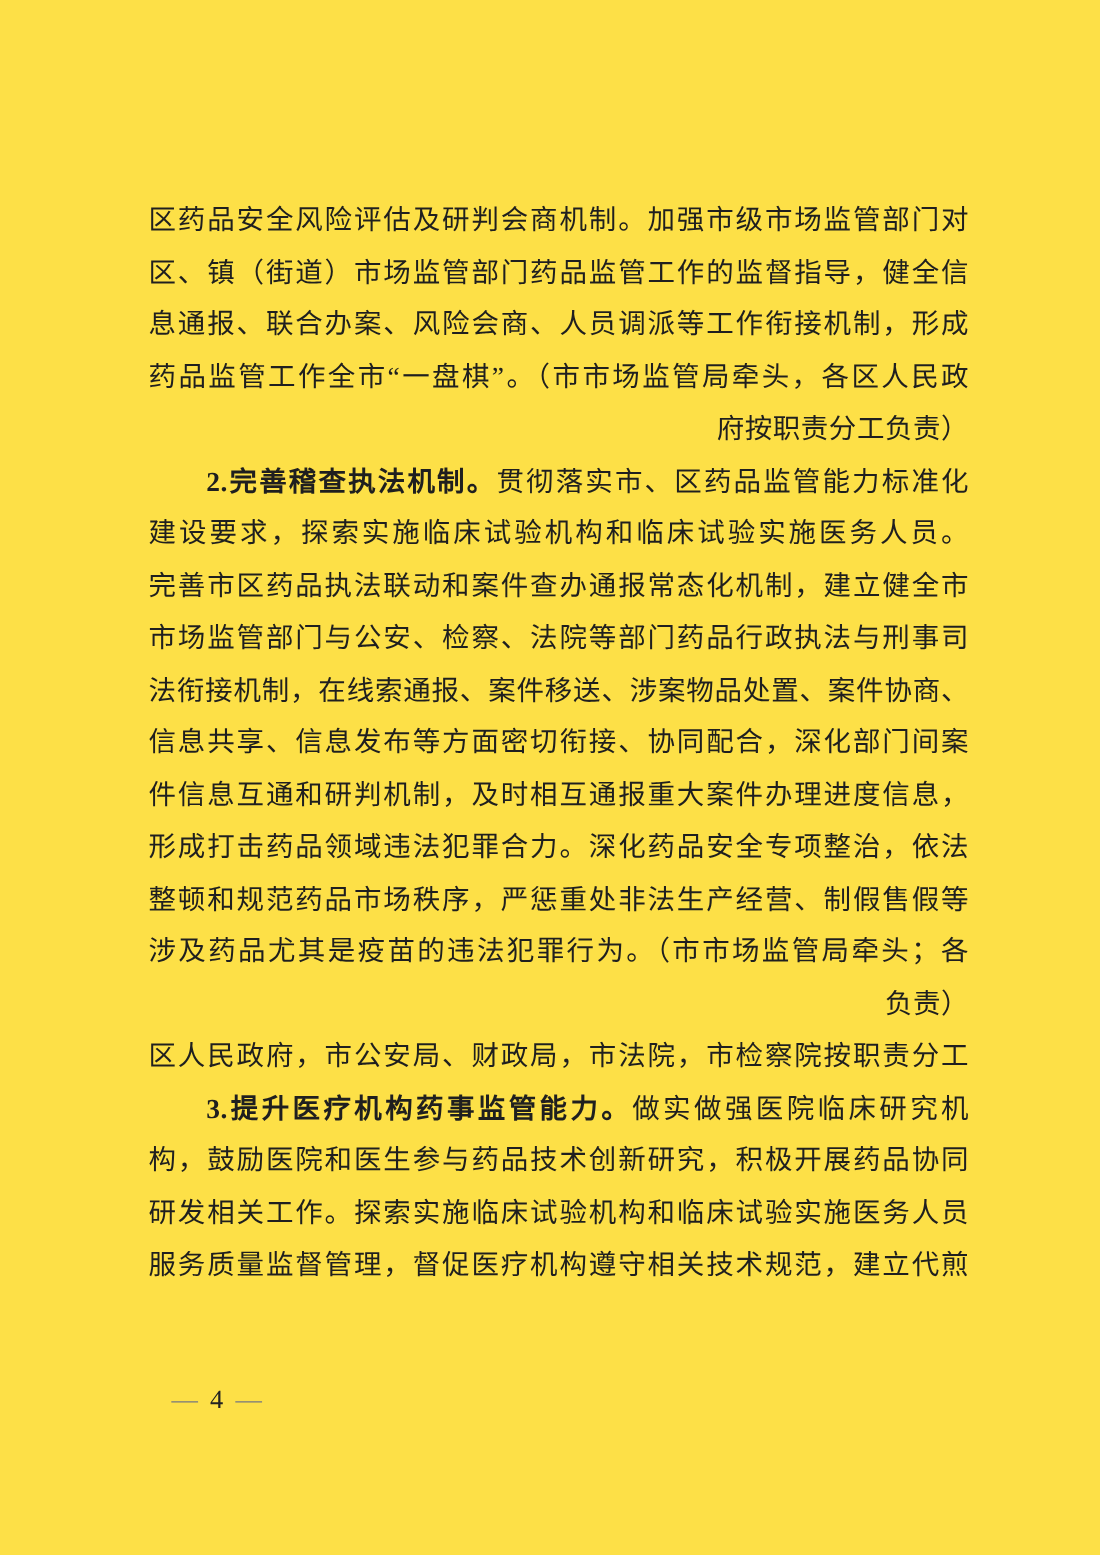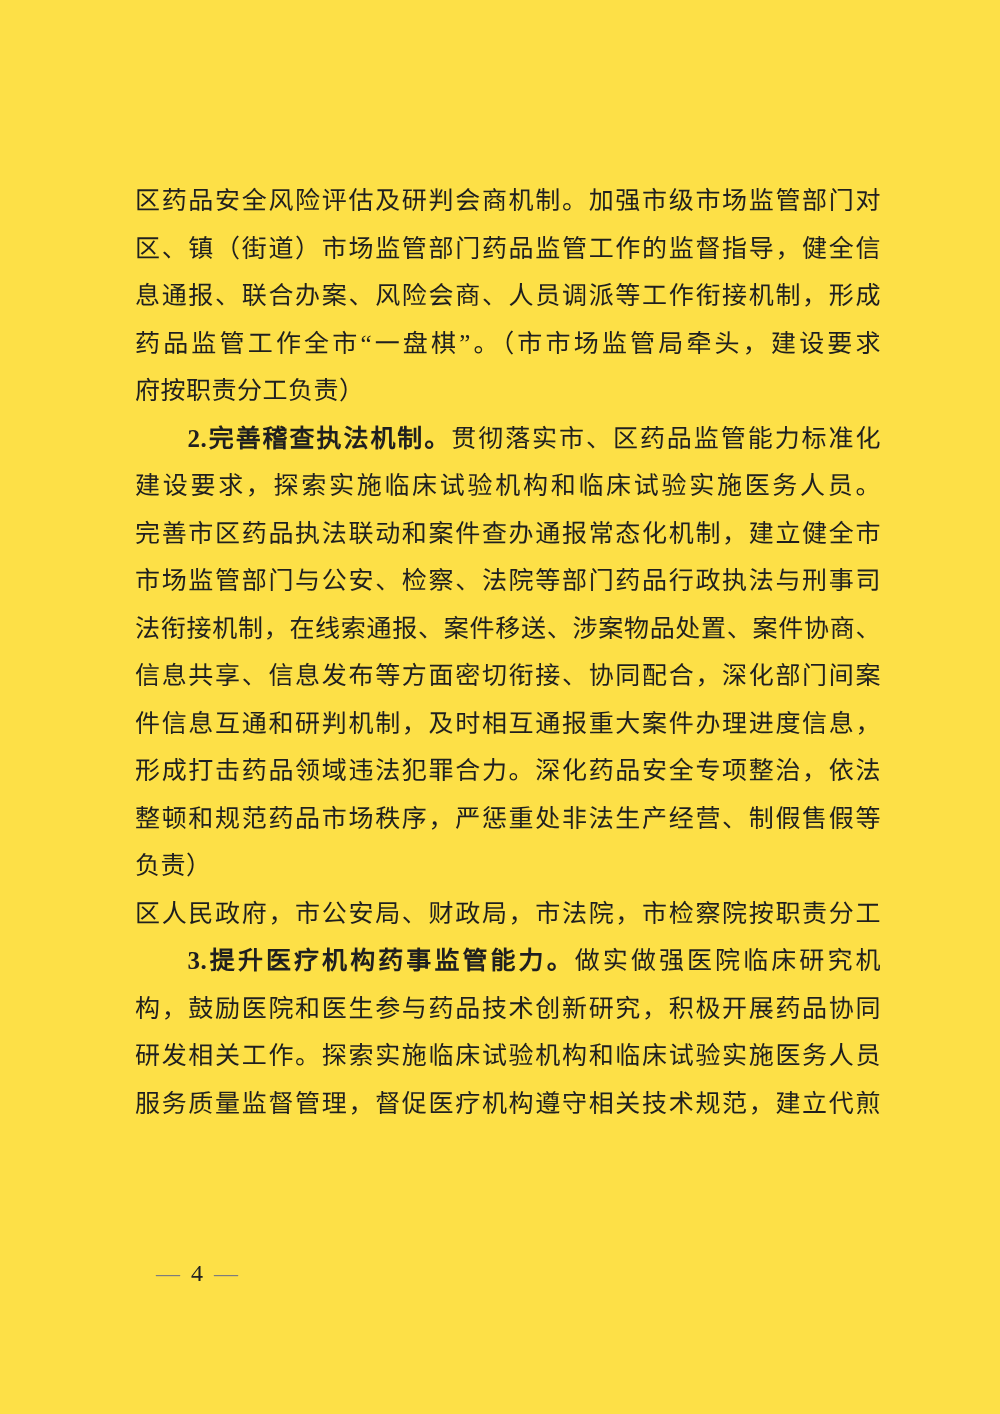--- a/index.html
+++ b/index.html
@@ -20,21 +20,21 @@
     left: 135px;
     top: 177px;
     width: 746px;
     color: #1f1f1f;
   }
   .line {
     height: 47.5px;
     line-height: 47.5px;
     font-size: 25px;
     letter-spacing: 0.5px;
-    text-align: left;
+    text-align: right;
     white-space: nowrap;
   }
   .line.just {
     white-space: normal;
     text-align: justify;
     text-align-last: justify;
     text-justify: inter-character;
   }
   .line.indent { text-indent: 2.1em; }
   .seg-normal { font-weight: normal; }
@@ -51,31 +51,32 @@
   .footer .pnum { margin: 0 11px; color: #222222; }
 </style>
 </head>
 <body>
 
 <div class="page">
   <div class="text-block" id="text-block">
       <div class="line just"><span class="seg-normal">区药品安全风险评估及研判会商机制。加强市级市场监管部门对</span></div>
       <div class="line just"><span class="seg-normal">区、镇（街道）市场监管部门药品监管工作的监督指导，健全信</span></div>
       <div class="line just"><span class="seg-normal">息通报、联合办案、风险会商、人员调派等工作衔接机制，形成</span></div>
-      <div class="line just"><span class="seg-normal">药品监管工作全市“一盘棋”。（市市场监管局牵头，建设要求</span></div>
+      <div class="line just"><span class="seg-normal">药品监管工作全市“一盘棋”。（市市场监管局牵头，各区人民政</span></div>
       <div class="line"><span class="seg-normal">府按职责分工负责）</span></div>
       <div class="line just indent"><span class="seg-heading">2.完善稽查执法机制。</span><span class="seg-normal">贯彻落实市、区药品监管能力标准化</span></div>
       <div class="line just"><span class="seg-normal">建设要求，探索实施临床试验机构和临床试验实施医务人员。</span></div>
       <div class="line just"><span class="seg-normal">完善市区药品执法联动和案件查办通报常态化机制，建立健全市</span></div>
       <div class="line just"><span class="seg-normal">市场监管部门与公安、检察、法院等部门药品行政执法与刑事司</span></div>
       <div class="line just"><span class="seg-normal">法衔接机制，在线索通报、案件移送、涉案物品处置、案件协商、</span></div>
       <div class="line just"><span class="seg-normal">信息共享、信息发布等方面密切衔接、协同配合，深化部门间案</span></div>
       <div class="line just"><span class="seg-normal">件信息互通和研判机制，及时相互通报重大案件办理进度信息，</span></div>
       <div class="line just"><span class="seg-normal">形成打击药品领域违法犯罪合力。深化药品安全专项整治，依法</span></div>
       <div class="line just"><span class="seg-normal">整顿和规范药品市场秩序，严惩重处非法生产经营、制假售假等</span></div>
+      <div class="line just"><span class="seg-normal">涉及药品尤其是疫苗的违法犯罪行为。（市市场监管局牵头；各</span></div>
       <div class="line"><span class="seg-normal">负责）</span></div>
       <div class="line just"><span class="seg-normal">区人民政府，市公安局、财政局，市法院，市检察院按职责分工</span></div>
       <div class="line just indent"><span class="seg-heading">3.提升医疗机构药事监管能力。</span><span class="seg-normal">做实做强医院临床研究机</span></div>
       <div class="line just"><span class="seg-normal">构，鼓励医院和医生参与药品技术创新研究，积极开展药品协同</span></div>
       <div class="line just"><span class="seg-normal">研发相关工作。探索实施临床试验机构和临床试验实施医务人员</span></div>
       <div class="line just"><span class="seg-normal">服务质量监督管理，督促医疗机构遵守相关技术规范，建立代煎</span></div>
     </div>
   <div class="footer">
     <span class="dash">—</span><span class="pnum">4</span><span class="dash">—</span>
   </div>

